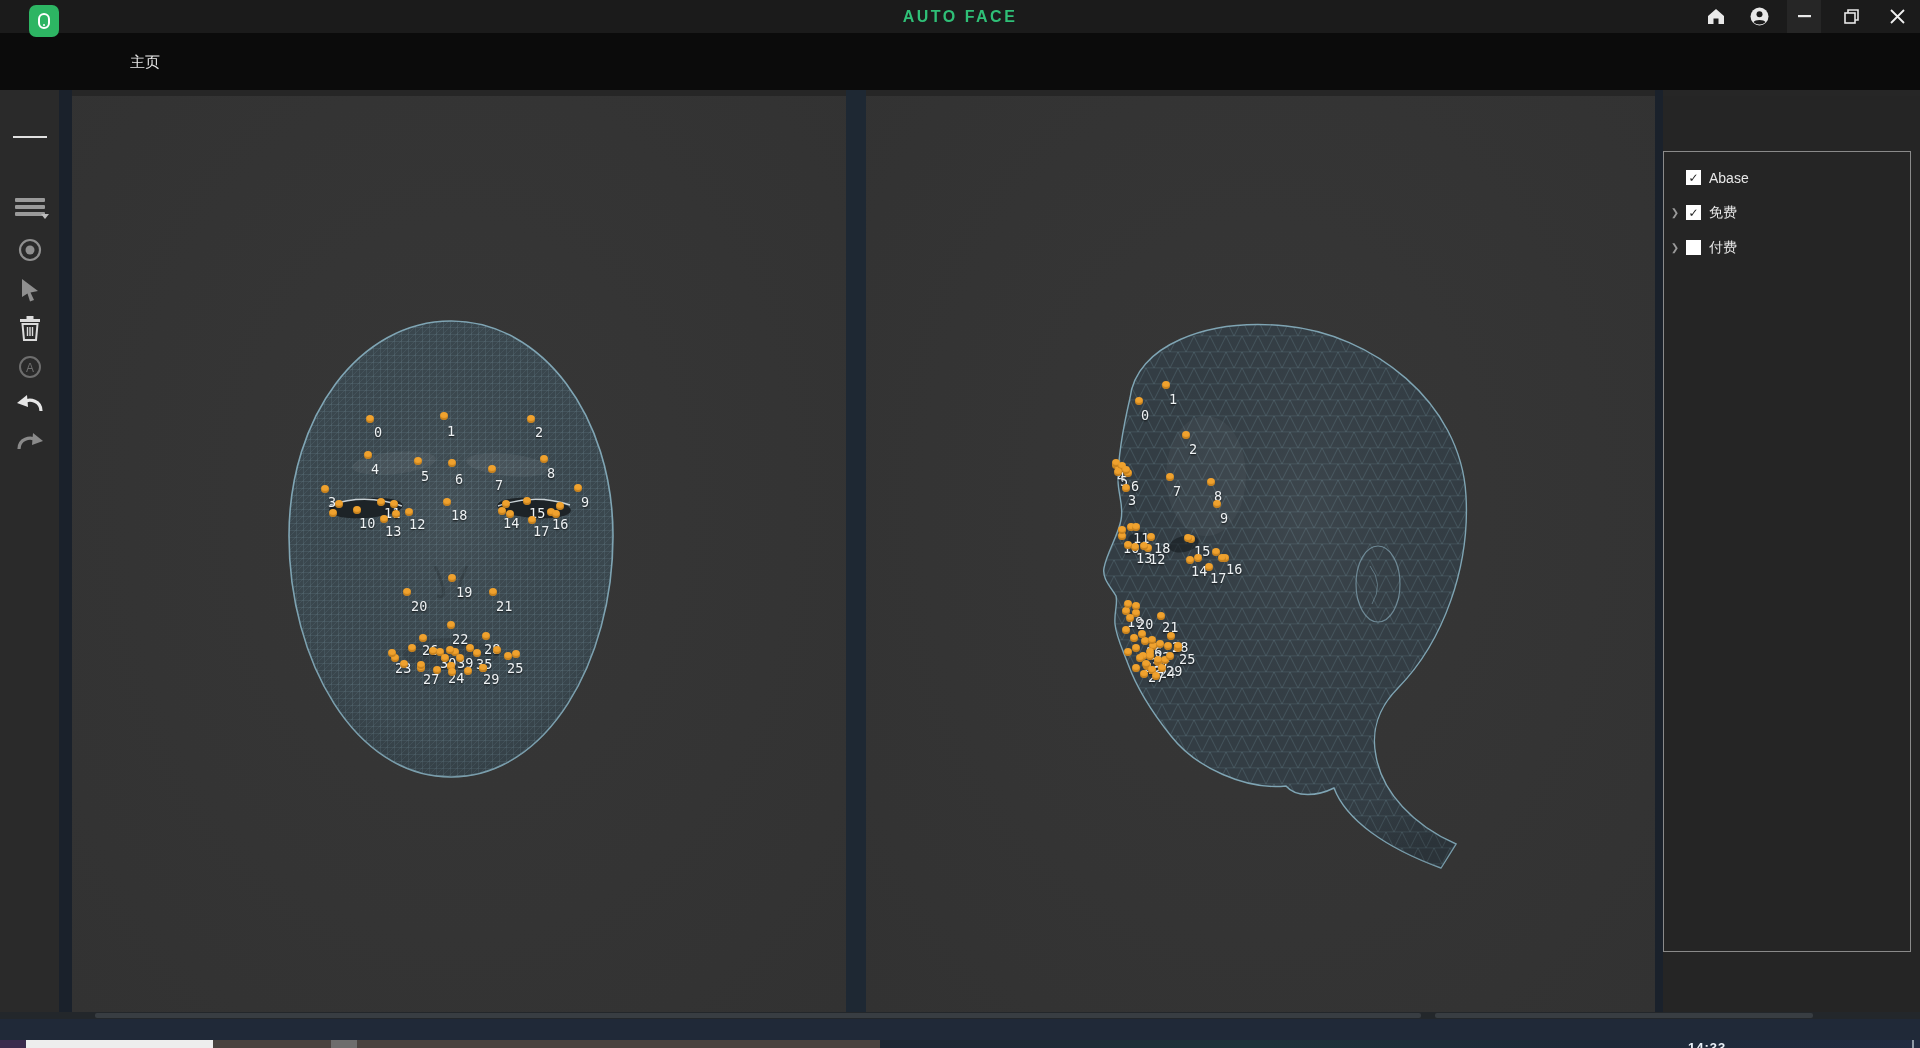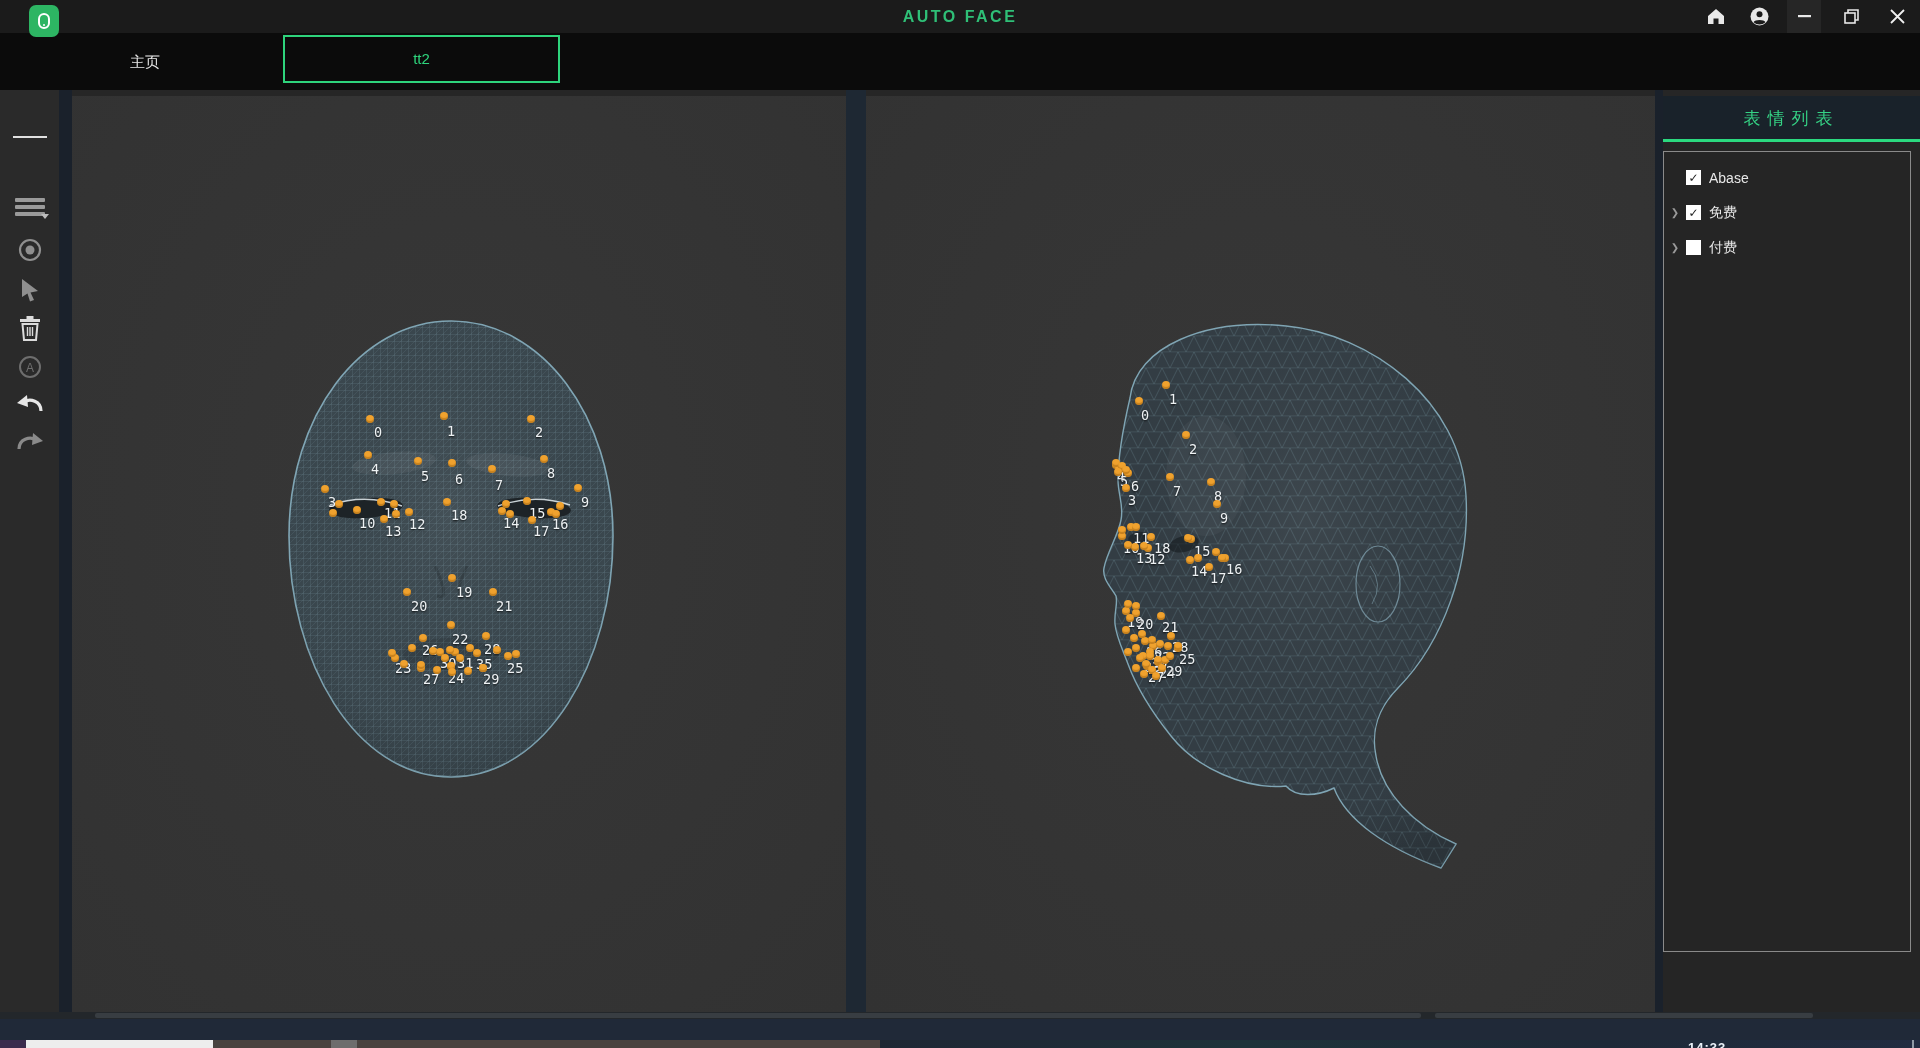--- a/index.html
+++ b/index.html
@@ -114,21 +114,20 @@
     </div>
     <div class="winbtn" style="left:1880px">
       <svg width="15" height="15" viewBox="0 0 15 15">
           <path d="M1 1 L14 14 M14 1 L1 14" stroke="#f0f0f0" stroke-width="1.8"></path>
         </svg>
     </div>
   </div>
 
   <div class="tabbar">
     <div class="tab-home">主页</div>
-    <div class="tab-active">tt2</div>
   </div>
 
   <div class="main">
 
     <div class="toolbar">
       <div class="tool" style="top:100px">
         <div class="hamb">
             <div class="bar"></div>
             <div class="bar"></div>
             <div class="bar"></div>
@@ -257,21 +256,20 @@
           <ellipse cx="272" cy="442" rx="10" ry="6" fill="rgba(18,24,28,0.5)" transform="rotate(-14 272 442)"></ellipse>
 
           <ellipse cx="340" cy="380" rx="40" ry="60" fill="rgba(255,255,255,0.04)"></ellipse>
         </g>
       </svg>
     </div>
 
     <div class="vgap2"></div>
 
     <div class="panel">
-      <div class="panel-header">表情列表</div>
       <div class="listbox" id="exp-list">
           <div class="exp-row">
             <span class="exp-chevron"></span>
             <span class="exp-check">✓</span>
             <span>Abase</span>
           </div>
           <div class="exp-row">
             <span class="exp-chevron">❯</span>
             <span class="exp-check">✓</span>
             <span>免费</span>
@@ -351,21 +349,21 @@
       <div class="lm-label" style="left: 452px; top: 631px;">22</div>
       <div class="lm-dot" style="left: 419px; top: 634px;"></div>
       <div class="lm-label" style="left: 422px; top: 642px;">26</div>
       <div class="lm-dot" style="left: 482px; top: 632px;"></div>
       <div class="lm-label" style="left: 484px; top: 641px;">28</div>
       <div class="lm-dot" style="left: 391px; top: 654px;"></div>
       <div class="lm-label" style="left: 395px; top: 660px;">23</div>
       <div class="lm-dot" style="left: 436px; top: 648px;"></div>
       <div class="lm-label" style="left: 440px; top: 655px;">30</div>
       <div class="lm-dot" style="left: 451px; top: 648px;"></div>
-      <div class="lm-label" style="left: 457px; top: 655px;">31</div>
+      <div class="lm-label" style="left: 457px; top: 655px;">39</div>
       <div class="lm-dot" style="left: 473px; top: 649px;"></div>
       <div class="lm-label" style="left: 476px; top: 656px;">35</div>
       <div class="lm-dot" style="left: 504px; top: 652px;"></div>
       <div class="lm-label" style="left: 507px; top: 660px;">25</div>
       <div class="lm-dot" style="left: 417px; top: 664px;"></div>
       <div class="lm-label" style="left: 423px; top: 671px;">27</div>
       <div class="lm-dot" style="left: 447px; top: 662px;"></div>
       <div class="lm-label" style="left: 448px; top: 670px;">24</div>
       <div class="lm-dot" style="left: 479px; top: 664px;"></div>
       <div class="lm-label" style="left: 483px; top: 671px;">29</div>

